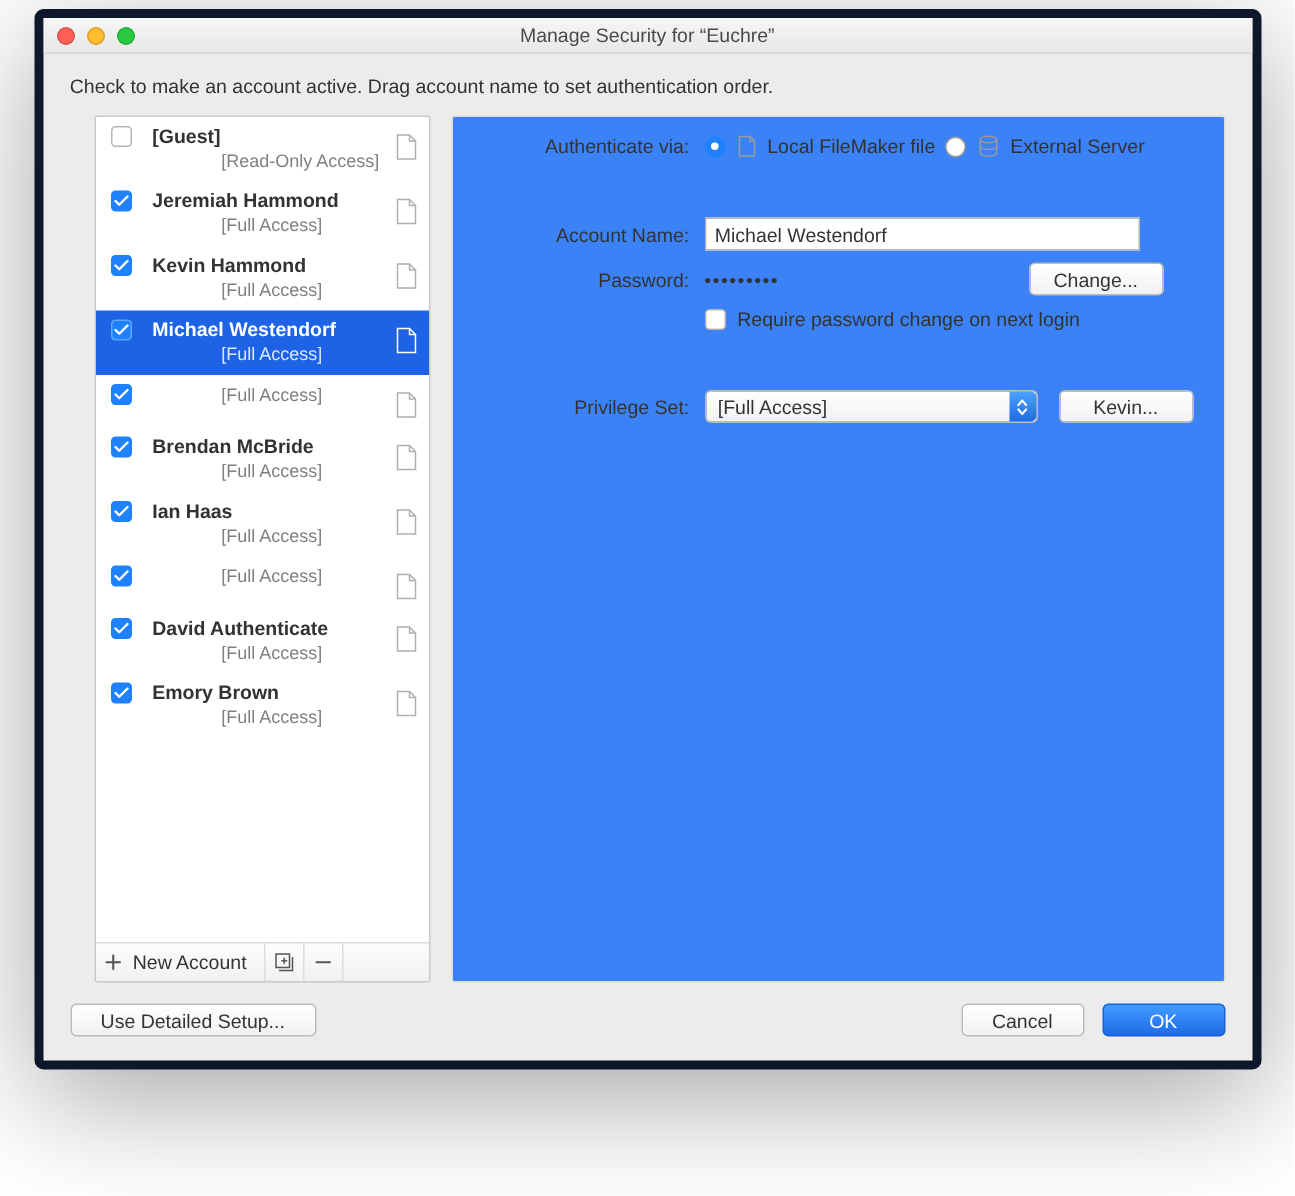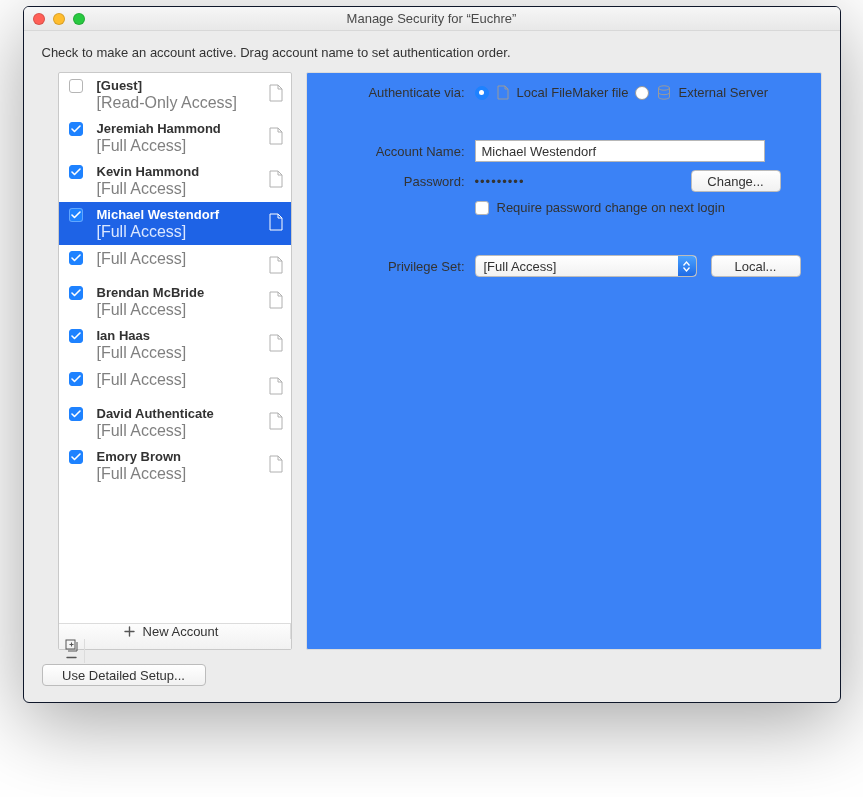--- a/index.html
+++ b/index.html
@@ -13,21 +13,21 @@
   }
   .window-shadow {
     margin: 6px auto;
     filter: drop-shadow(0 20px 40px rgba(0,0,0,.35));
   }
   .window {
     width: 818px;
     background: #ececec;
     border-radius: 6px;
     overflow: hidden;
-    border: 1px solid #0f172a;
+    border: 6px solid #0f172a;
   }
   .titlebar {
     height: 24px;
     background: linear-gradient(#f6f6f6,#e8e8e8);
     border-bottom: 1px solid #d8d8d8;
     display:flex; align-items:center;
     position:relative;
   }
   .traffic { display:flex; gap:8px; margin-left:9px; }
   .tl { width:12px; height:12px; border-radius:50%; border:0.5px solid rgba(0,0,0,.15); }
@@ -56,31 +56,30 @@
   .chk {
     width:14px; height:14px; border-radius:3px; border:1px solid #b5b5b5;
     background:#fff; margin-top:1px; flex-shrink:0;
     display:flex; align-items:center; justify-content:center;
   }
   .chk.on { background:#1e82ff; border-color:#1e82ff; }
   .chk.on svg { display:block; }
   .chk svg { display:none; width:10px; height:10px; }
   .rowtxt { margin-left:14px; flex:1; }
   .name { font-weight:700; font-size:13px; line-height:16px; }
-  .priv { color:#808080; font-size:16px; line-height:15px; margin-top:1px; }
+  .priv { color:#808080; font-size:12px; line-height:15px; margin-top:1px;margin-left:46px; }
   .docicon { flex-shrink:0; width:15px; height:18px; color:#b0b0b0; margin-left:4px; margin-top:6px;}
   .row.sel { background:#1e63e6; color:#fff; }
   .row.sel .priv { color:#dbe7ff; }
   .row.sel .chk { border-color:rgba(255,255,255,.3); }
   .row.sel .docicon { color:#fff; }
 
   .left-footer {
     display:flex; height:26px; border-top:1px solid #dcdcdc;
     background:linear-gradient(#fdfdfd,#f1f1f1);
-    flex-direction:column;
   }
   .lf-btn {
     display:flex; align-items:center; justify-content:center;
     width:26px; border-right:1px solid #dcdcdc; cursor:default;
     color:#555;
   }
   .lf-btn.wide { width:auto; padding:0 12px 0 6px; gap:8px; }
   .lf-btn.wide span { font-size:13px; color:#333; }
   .lf-last { flex:1; border-right:none; }
 
@@ -381,23 +380,27 @@
             <div class="arrows">
               <svg viewBox="0 0 7 5">
                     <path d="M.5 4.5L3.5 1l3 3.5" stroke="currentColor" fill="none" stroke-width="1.3"></path>
                   </svg>
               <svg viewBox="0 0 7 5">
                     <path d="M.5 .5L3.5 4l3-3.5" stroke="currentColor" fill="none" stroke-width="1.3"></path>
                   </svg>
             </div>
           </div>
           <div style="width:14px"></div>
-          <button class="btn" style="width:90px">Local...</button>
+          <button class="btn" style="width:90px">Kevin...</button>
         </div>
       </div>
     </div>
 
     <div class="bottom">
       <button class="btn" style="width:164px; text-align:center;">Use Detailed Setup...</button>
+      <div class="rightbtns">
+        <button class="btn fw">Cancel</button>
+        <button class="btn fw primary">OK</button>
+      </div>
     </div>
   </div>
 </div>
 </div>
 
 </body></html>

